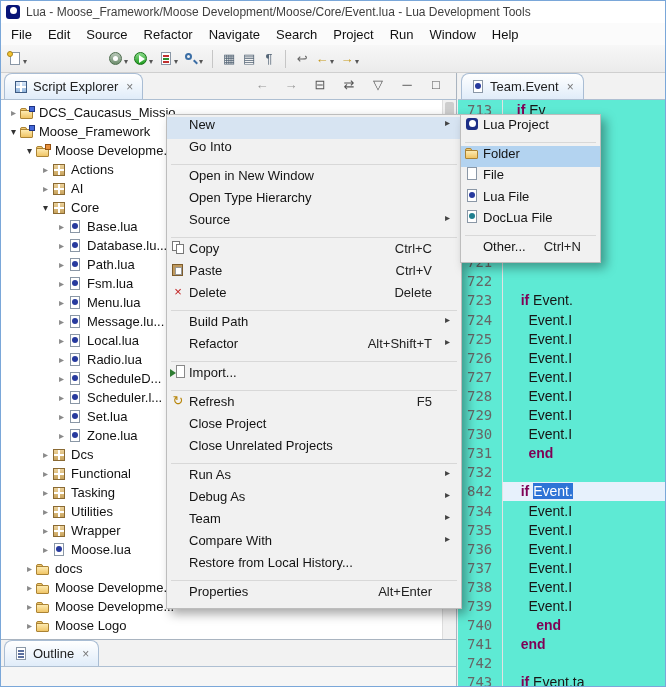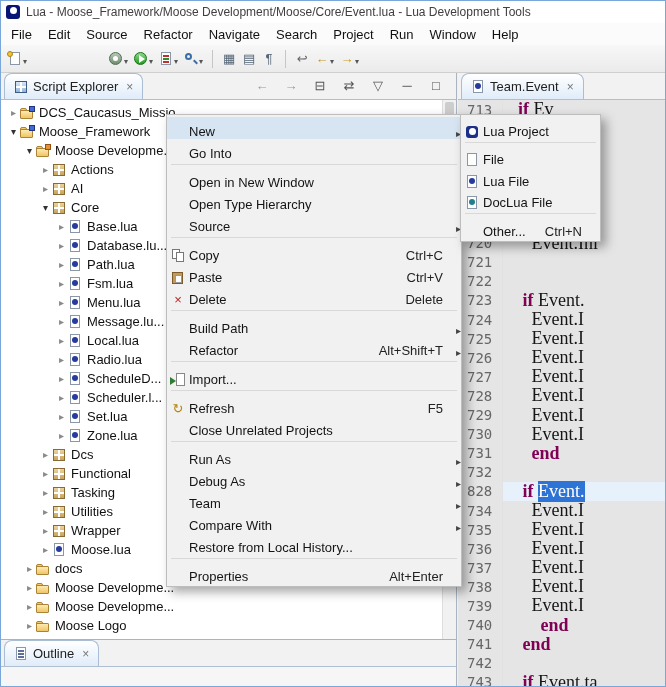--- a/index.html
+++ b/index.html
@@ -12,47 +12,47 @@
   .mb-item{padding:3px 8px;font-size:13px;color:#111}
   .toolbar{position:absolute;top:44px;left:0;right:0;height:28px;background:linear-gradient(#f7f7f7,#ebebeb);border-bottom:1px solid #cfcfcf;display:flex;align-items:center;padding-left:4px}
   .tb-btn{height:24px;display:flex;align-items:center;padding:0 3px;gap:1px}
   .tb-sep{width:1px;height:18px;background:#c6c6c6;margin:0 6px}
   .caret::after{content:"▾";font-size:8px;color:#555}
   
   .main{position:absolute;top:72px;left:0;right:0;bottom:0}
   .explorer-panel{position:absolute;left:0;top:0;width:456px;height:615px;background:#fff;border-right:1px solid #a9b4c0}
   .editor-panel{position:absolute;left:457px;top:0;right:0;bottom:0;background:#fff}
   .outline-panel{position:absolute;left:0;top:566px;width:456px;bottom:0;background:#f6f6f6;border-top:1px solid #a9b4c0;border-right:1px solid #a9b4c0;z-index:6}
-  .panel-header{height:27px;background:#f2f2f2;border-bottom:1px solid #aebfd2;display:flex;align-items:center}
+  .panel-header{height:27px;background:#f2f2f2;border-bottom:1px solid #aebfd2;display:flex;align-items:flex-start}
   .view-tab{height:26px;display:flex;align-items:center;gap:5px;padding:0 9px;background:linear-gradient(#ffffff,#e0ecf9);border:1px solid #a9bdd4;border-bottom:none;border-radius:8px 8px 0 0;margin-left:3px;font-size:13px;color:#222;white-space:nowrap}
   .tab-close{color:#777;font-size:12px;margin-left:3px}
   .tab-close::after{content:"×"}
   .header-tools{margin-left:auto;display:flex;align-items:center;gap:9px;padding-right:10px}
   
   .tree{position:absolute;top:27px;left:0;right:14px;bottom:0;overflow:hidden;padding-top:3px}
   .trow{height:19px;display:flex;align-items:center;font-size:13px;white-space:nowrap}
   .texp{width:13px;flex:0 0 13px;text-align:center;font-size:10px;color:#8a8a8a}
   .texp.open{color:#333}
   .tico{margin-right:5px;flex:0 0 14px}
   .tlabel{color:#111}
   .vscroll{position:absolute;right:0;top:27px;width:14px;bottom:0;background:#f1f1f1;border-left:1px solid #ddd}
   .vthumb{position:absolute;left:2px;right:2px;top:2px;height:135px;background:#cdcdcd;border-radius:2px}
   
-  .editor-body{position:absolute;top:27px;left:0;right:0;bottom:0;overflow:hidden;background:#e5e5e5}
+  .editor-body{position:absolute;top:27px;left:0;right:0;bottom:0;overflow:hidden;background:#5eead4}
   .cl{display:flex;height:19.1px;align-items:stretch}
   .ln{flex:0 0 45px;padding-left:9px;font-family:"DejaVu Sans Mono",monospace;font-size:14px;color:#666;border-right:1px solid #e2e2e2;display:flex;align-items:center}
-  .ct{flex:1;font-family:Liberation Serif, serif;font-size:18px;white-space:pre;padding-left:6px;display:flex;align-items:center;color:#161616}
+  .ct{flex:1;font-family:Liberation Sans, sans-serif;font-size:14px;white-space:pre;padding-left:6px;display:flex;align-items:center;color:#161616}
   .cl.cur .ct{background:#e7f1fc}
   .seg-k{color:var(--kw,#7f0055);font-weight:bold}
   .seg-s{background:var(--sel,#2e74d6);color:#fff}
   
   .menu{position:absolute;background:#f1f1f1;border:1px solid #bdbdbd;box-shadow:5px 5px 10px rgba(0,0,0,.35);padding:2px 0;z-index:40}
   #main-menu{left:165px;top:113px;width:296px}
   #sub-menu{left:459px;top:113px;width:141px;z-index:41}
-  .mi{height:22px;display:flex;align-items:flex-end;font-size:13px;color:#141414;padding-right:0}
+  .mi{height:22px;display:flex;align-items:flex-start;font-size:13px;color:#141414;padding-right:11px}
   #sub-menu .mi{height:21.5px}
   .mic{flex:0 0 22px;display:flex;justify-content:center;align-items:center}
   .mlbl{white-space:nowrap}
   .msc{margin-left:auto;padding:0 6px 0 18px;color:#222;white-space:nowrap}
   .marr{flex:0 0 12px;text-align:right;color:#444;font-size:10px}
   .marr.has::after{content:"▸"}
   .mi.hl1{background:var(--hl1,#d7e4f2)}
   .mi.hl2{background:var(--hl2,#b3d3f0)}
   .mi.dis{color:#9c9c9c}
   .mi.dis .marr{color:#b2b2b2}
@@ -501,21 +501,21 @@
         </div>
         <div class="cl">
           <span class="ln">731</span>
           <span class="ct"><span class="seg-p">     </span><span class="seg-k">end</span></span>
         </div>
         <div class="cl">
           <span class="ln">732</span>
           <span class="ct"></span>
         </div>
         <div class="cl cur">
-          <span class="ln">828</span>
+          <span class="ln">842</span>
           <span class="ct"><span class="seg-p">   </span><span class="seg-k">if</span><span class="seg-p"> </span><span class="seg-s">Event.</span></span>
         </div>
         <div class="cl">
           <span class="ln">734</span>
           <span class="ct"><span class="seg-p">     Event.I</span></span>
         </div>
         <div class="cl">
           <span class="ln">735</span>
           <span class="ct"><span class="seg-p">     Event.I</span></span>
         </div>
@@ -657,20 +657,26 @@
     <div class="mi">
       <span class="mic">
         <span class="ic ic-refresh glyph" style="color: rgb(184, 134, 11);">↻</span>
       </span>
       <span class="mlbl">Refresh</span>
       <span class="msc">F5</span>
       <span class="marr"></span>
     </div>
     <div class="mi">
       <span class="mic"></span>
+      <span class="mlbl">Close Project</span>
+      <span class="msc"></span>
+      <span class="marr"></span>
+    </div>
+    <div class="mi">
+      <span class="mic"></span>
       <span class="mlbl">Close Unrelated Projects</span>
       <span class="msc"></span>
       <span class="marr"></span>
     </div>
     <div class="msep"></div>
     <div class="mi">
       <span class="mic"></span>
       <span class="mlbl">Run As</span>
       <span class="msc"></span>
       <span class="marr has"></span>
@@ -712,20 +718,30 @@
       <span class="mic">
         <span class="ic ic-luaproject">
           <i></i>
         </span>
       </span>
       <span class="mlbl">Lua Project</span>
       <span class="msc"></span>
       <span class="marr"></span>
     </div>
     <div class="msep"></div>
+    <div class="mi hl2">
+      <span class="mic">
+        <span class="ic ic-folder">
+          <i></i>
+        </span>
+      </span>
+      <span class="mlbl">Folder</span>
+      <span class="msc"></span>
+      <span class="marr"></span>
+    </div>
     <div class="mi">
       <span class="mic">
         <span class="ic ic-file">
           <i></i>
         </span>
       </span>
       <span class="mlbl">File</span>
       <span class="msc"></span>
       <span class="marr"></span>
     </div>

